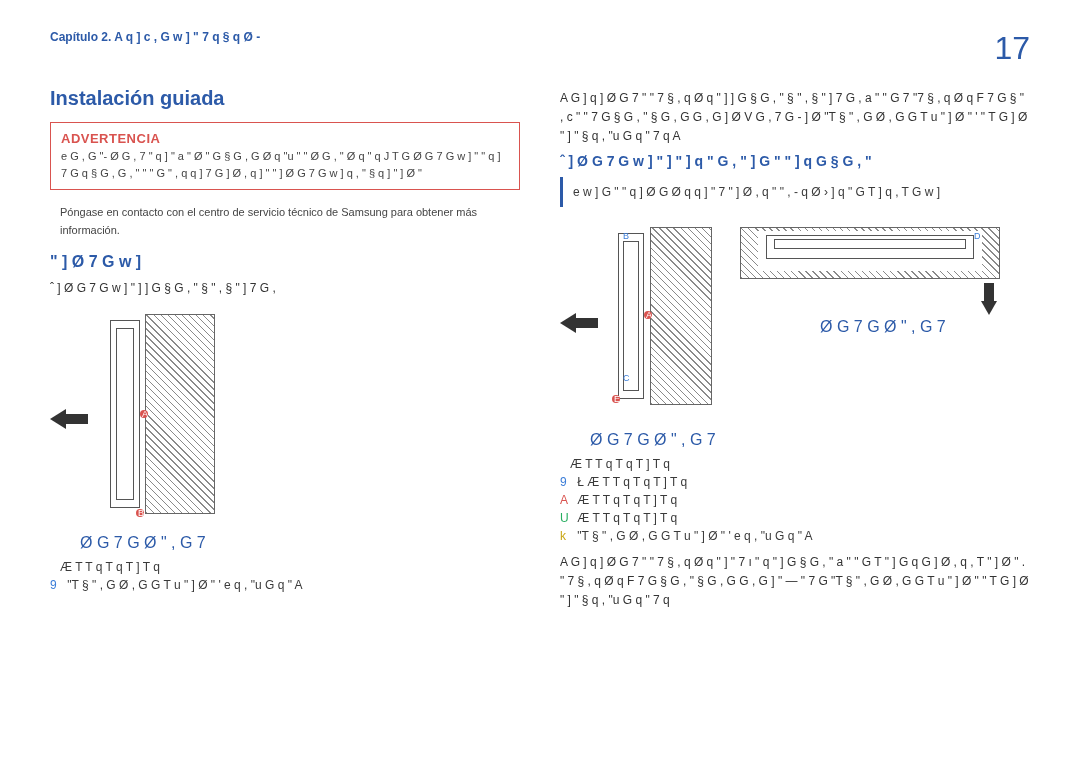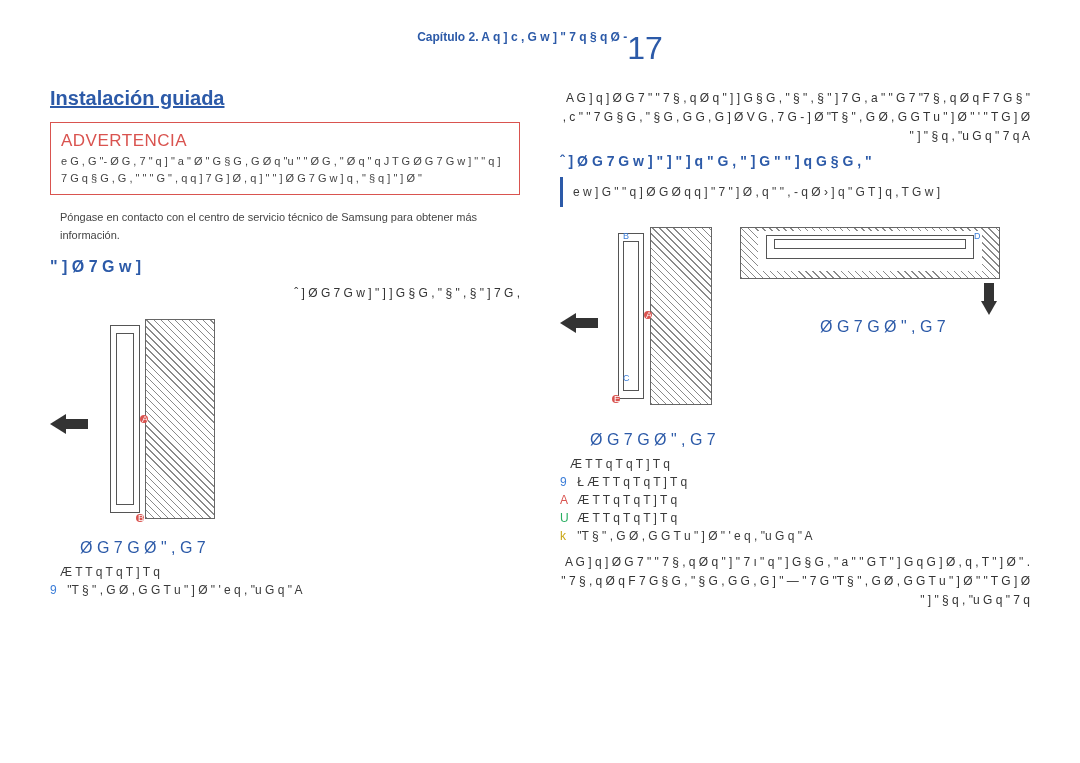--- a/index.html
+++ b/index.html
@@ -6,32 +6,32 @@
   body {
     font-family: Arial, Helvetica, sans-serif;
     font-size: 12px;
     color: #3a3a3a;
     background: #fff;
     width: 1080px;
     height: 763px;
     position: relative;
     padding: 30px 50px 30px 50px;
   }
-  .header-row { display: flex; justify-content: center; align-items: flex-start; }
+  .header-row { display: flex; justify-content: space-between; align-items: flex-start; }
   .breadcrumb { color: #2c5aa8; font-size: 12px; font-weight: bold; }
   .page-number { color: #2c5aa8; font-size: 32px; font-weight: 300; }
   .columns { display: flex; gap: 40px; margin-top: 20px; }
   .col { flex: 1; }
-  h1.title { color: #2c5aa8; font-size: 20px; font-weight: bold; margin-bottom: 12px; text-decoration: underline; }
+  h1.title { color: #2c5aa8; font-size: 20px; font-weight: bold; margin-bottom: 12px; }
   .warning-box { border: 1px solid #d9534f; padding: 8px 10px; margin-bottom: 14px; }
-  .warning-label { color: #d9534f; font-size: 17px; font-weight: normal; letter-spacing: 0.5px; }
+  .warning-label { color: #d9534f; font-size: 13px; font-weight: bold; letter-spacing: 0.5px; }
   .warning-body { font-size: 11px; line-height: 1.5; color: #444; margin-top: 2px; }
   .info-text { font-size: 11px; line-height: 1.6; color: #444; margin: 10px 0 10px 10px; }
   h2.subheading { color: #2c5aa8; font-size: 16px; margin: 14px 0 8px 0; }
-  .body-line { font-size: 12px; line-height: 1.6; color: #333; margin: 2px 0; text-align: right; }
+  .body-line { font-size: 12px; line-height: 1.6; color: #333; margin: 2px 0; }
   .diagram-wrap { position: relative; margin: 16px 0 8px 0; }
   .diagram-vert { width: 280px; height: 212px; position: relative; }
   .diagram-combo { width: 460px; height: 200px; position: relative; }
   .hatch-rect { background: repeating-linear-gradient(45deg,#8a8a8a 0,#8a8a8a 1px,transparent 1px,transparent 5px); border:1px solid #666; position:absolute; }
   .panel { background:#fff; border:1px solid #555; position:absolute; }
   .dot { position:absolute; width:8px; height:8px; border-radius:50%; background:#d9534f; }
   .marker-text { position:absolute; font-size:9px; }
   .arrow-left { position:absolute; width:0; height:0; border-top:10px solid transparent; border-bottom:10px solid transparent; border-right:16px solid #333; }
   .arrow-shaft { position:absolute; background:#333; }
   .arrow-down-head { position:absolute; width:0; height:0; border-left:8px solid transparent; border-right:8px solid transparent; border-top:14px solid #333; }

